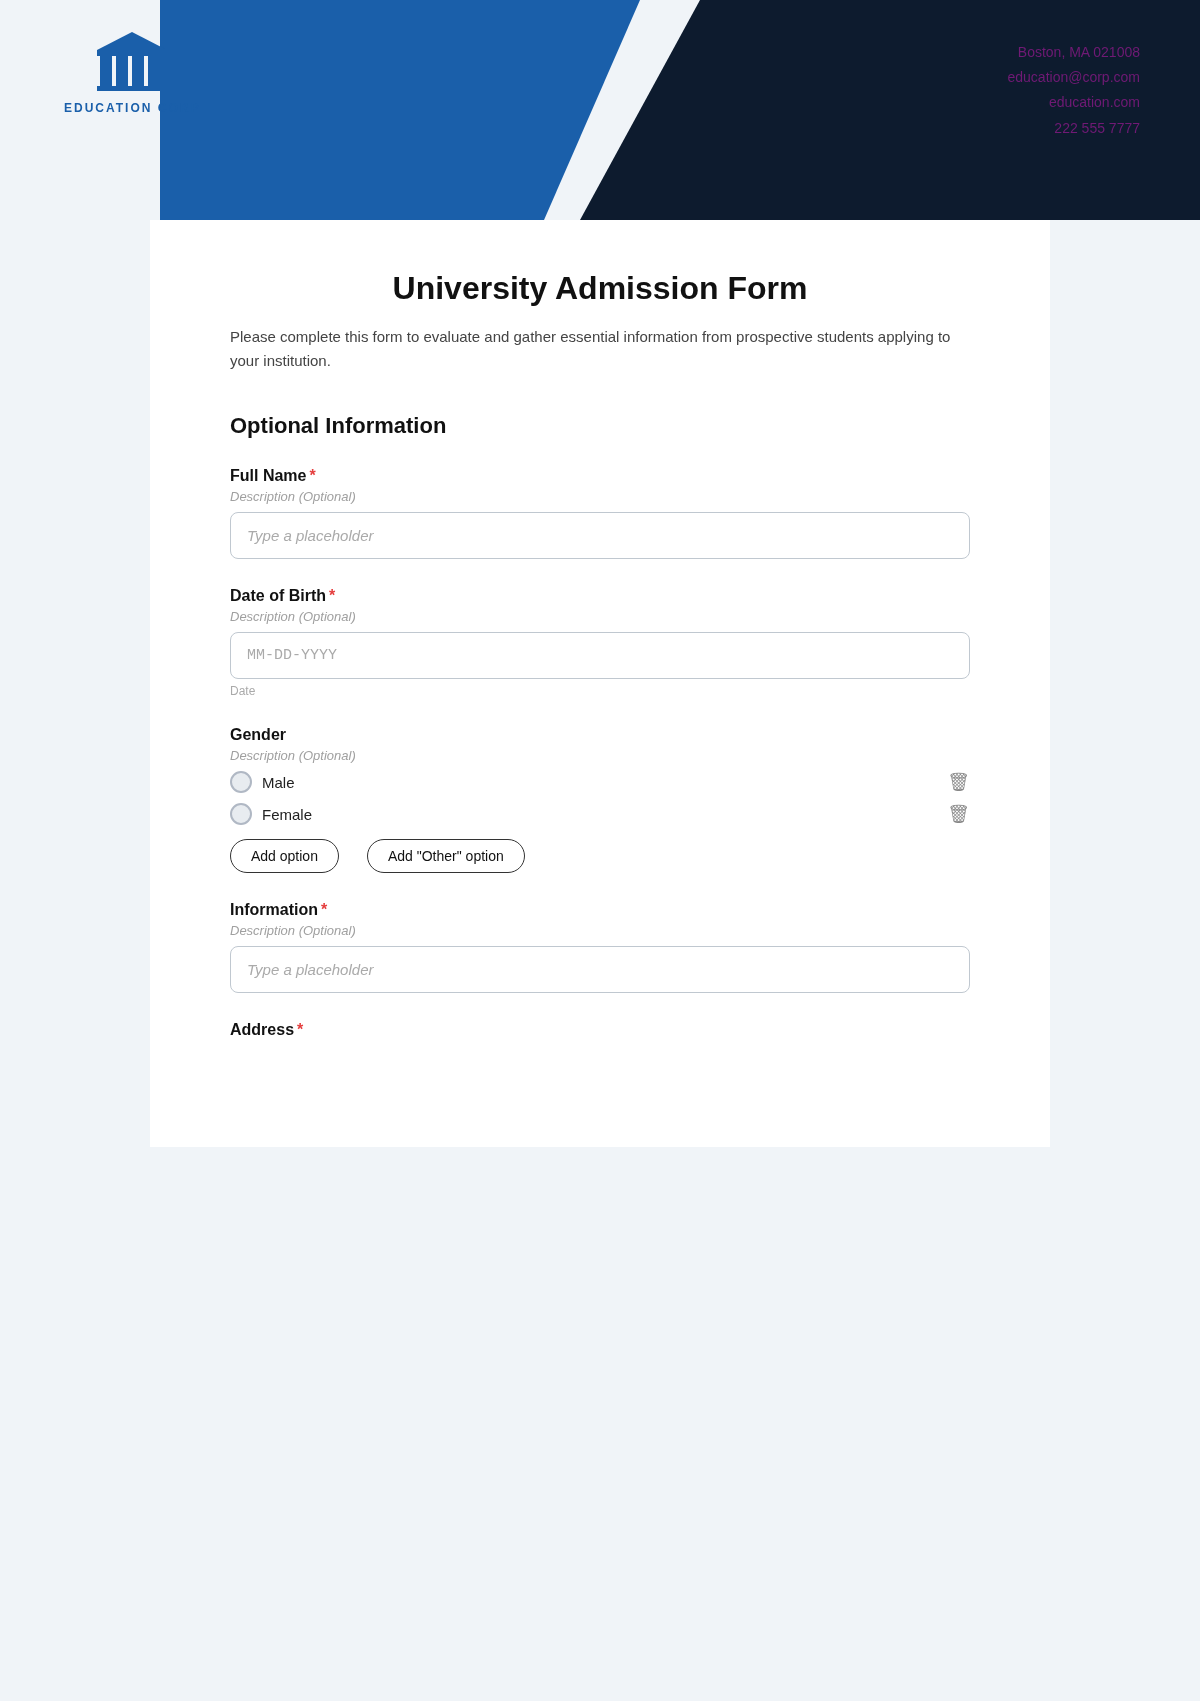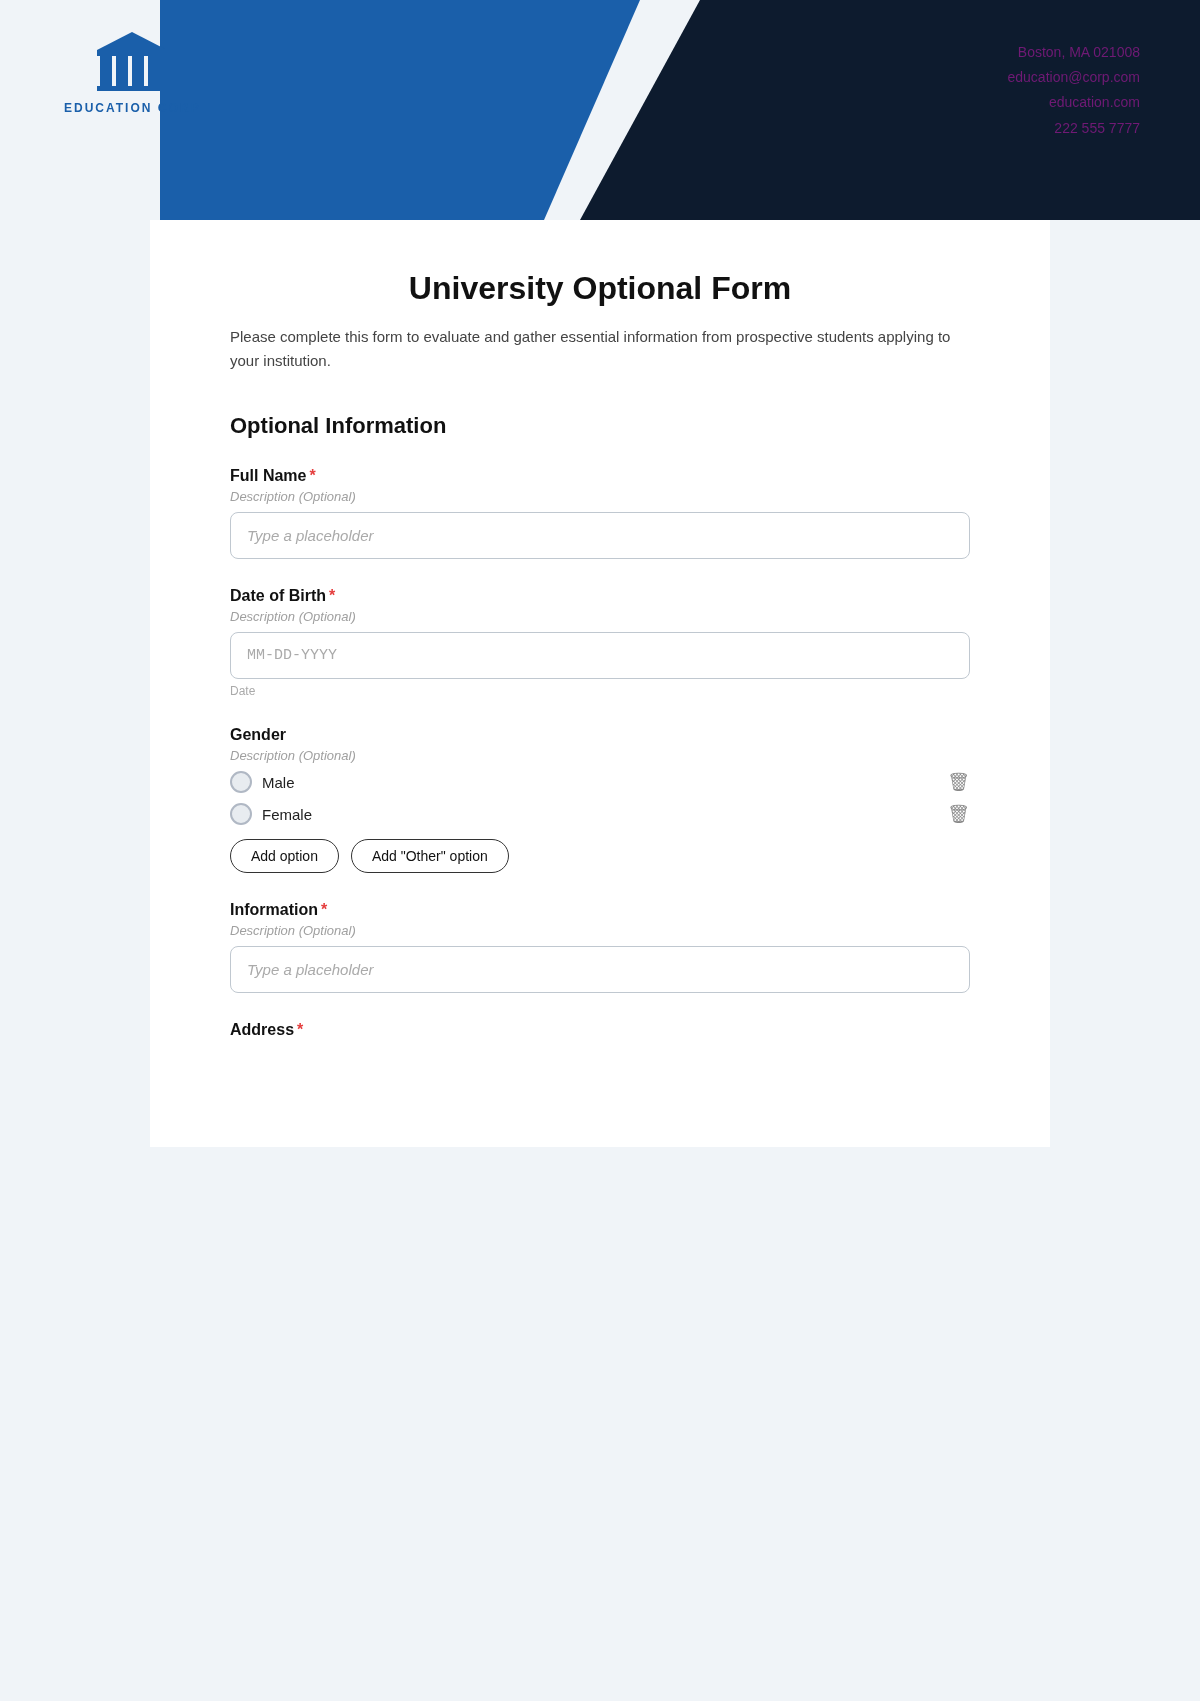--- a/index.html
+++ b/index.html
@@ -161,21 +161,21 @@
       color: #222;
     }
     .trash-icon {
       color: #888;
       font-size: 18px;
       cursor: pointer;
     }
 
     .add-options-row {
       display: flex;
-      gap: 12px;
+      gap: 28px;
       margin-top: 14px;
     }
     .add-option-btn {
       border: 1.5px solid #333;
       background: #fff;
       border-radius: 20px;
       padding: 8px 20px;
       font-size: 14px;
       color: #111;
       cursor: pointer;
@@ -213,21 +213,21 @@
   <div class="contact-info">
     <p>Boston, MA 021008</p>
     <p>education@corp.com</p>
     <p>education.com</p>
     <p>222 555 7777</p>
   </div>
 </div>
 
 <div class="main-content">
 
-  <h1 class="form-title">University Optional Form</h1>
+  <h1 class="form-title">University Admission Form</h1>
   <p class="form-subtitle">Please complete this form to evaluate and gather essential information from prospective students applying to your institution.</p>
 
   <h2 class="section-heading">Optional Information</h2>
 
   <div class="field-block">
     <div class="field-label">
       <span>Full Name</span><span class="required">*</span>
     </div>
     <div class="field-description">Description (Optional)</div>
     <input class="field-input" type="text" placeholder="Type a placeholder" style="">

